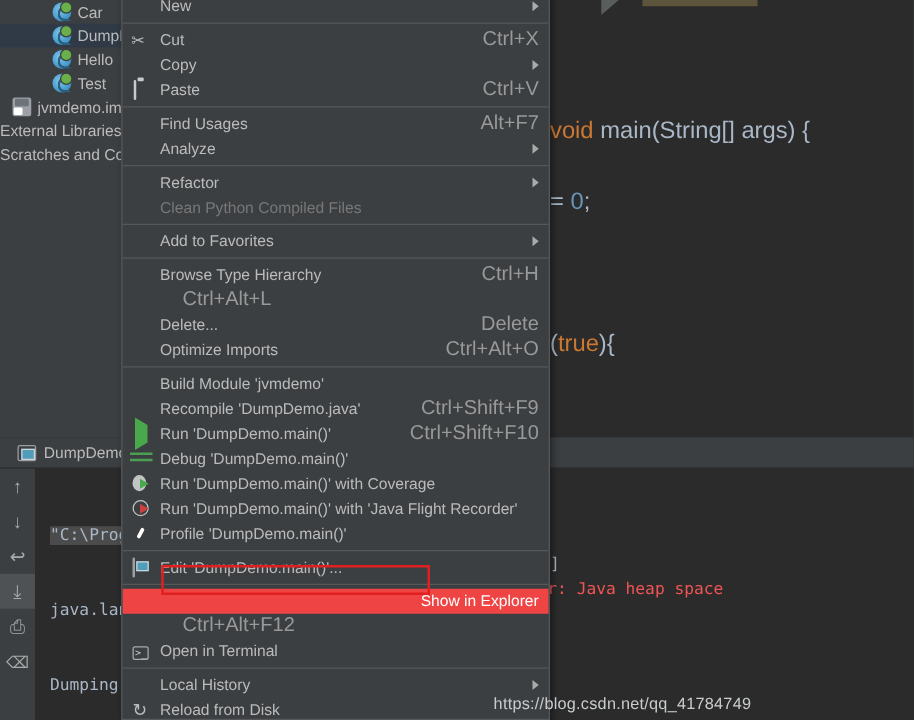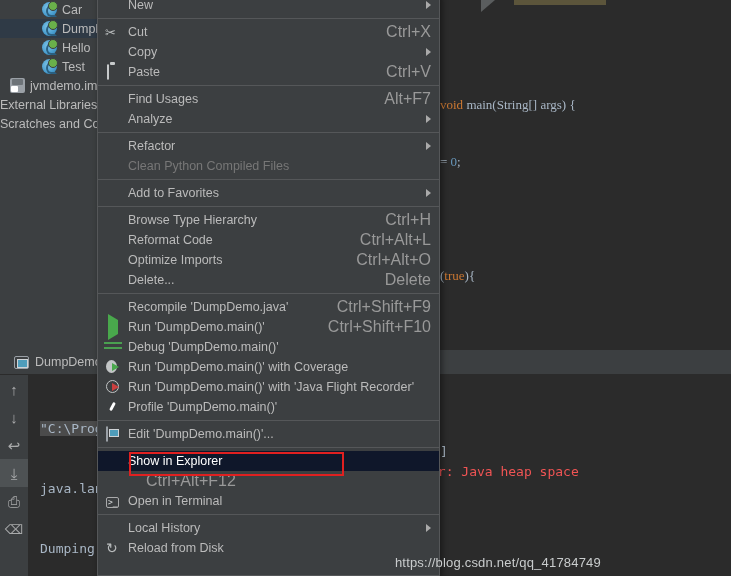--- a/index.html
+++ b/index.html
@@ -58,21 +58,21 @@
   .editor-gutter {
     position: absolute; left: 0; top: 0; width: 198px; height: 100%;
     background: #313335;
   }
   .editor-gutter-sep {
     position: absolute; left: 192px; top: 0; width: 1px; height: 100%;
     background: #4a4a4a;
   }
   .code-area {
     position: absolute; left: 198px; top: 0; right: 0; height: 100%;
-    font-family: Liberation Serif, serif; font-size: 13px;
+    font-family: Liberation Sans, sans-serif; font-size: 19px;
     line-height: 19px; color: #a9b7c6; white-space: pre;
   }
   .code-line { height: 19px; padding-left: 2px; }
   .kw { color: #cc7832; }
   .num { color: #6897bb; }
   .hl-ident { background: #4f4b41; }
   .top-hl {
     position: absolute; left: 274px; top: 0; width: 92px; height: 5px;
     background: #5c553b;
   }
@@ -135,21 +135,21 @@
     overflow: hidden;
     font-size: 12.5px; color: #bbbbbb;
   }
   .mi {
     position: relative; height: 20px; display: flex; align-items: center;
     padding-left: 30px; padding-right: 8px; white-space: nowrap;
   }
   .mi-label { flex: 1 1 auto; }
   .mi-accel { color: #999999; font-size: 16px; padding-left: 18px; }
   .mi.disabled .mi-label { color: #777777; }
-  .mi.selected { background: #0f172a; }
+  .mi.selected { background: #ef4444; text-align: right; }
   .mi.selected .mi-label { color: #ffffff; }
   .mi-arrow {
     width: 0; height: 0; margin-left: 14px;
     border-left: 5px solid #aaaaaa;
     border-top: 4px solid transparent; border-bottom: 4px solid transparent;
   }
   .mi-icon {
     position: absolute; left: 7px; top: 3px; width: 15px; height: 15px;
   }
   .sep { height: 1px; background: #555759; margin: 3px 0; }
@@ -402,33 +402,35 @@
       <span class="mi-label">Add to Favorites</span>
       <span class="mi-arrow"></span>
     </div>
     <div class="sep"></div>
 
     <div class="mi">
       <span class="mi-label">Browse Type Hierarchy</span>
       <span class="mi-accel">Ctrl+H</span>
     </div>
     <div class="mi">
-      <span class="mi-label">Reformat Code</span>
       <span class="mi-accel">Ctrl+Alt+L</span>
+    </div>
+    <div class="mi">
+      <span class="mi-label">Delete...</span>
+      <span class="mi-accel">Delete</span>
     </div>
     <div class="mi">
       <span class="mi-label">Optimize Imports</span>
       <span class="mi-accel">Ctrl+Alt+O</span>
     </div>
-    <div class="mi">
-      <span class="mi-label">Delete...</span>
-      <span class="mi-accel">Delete</span>
-    </div>
-    <div class="sep"></div>
-
+    <div class="sep"></div>
+
+    <div class="mi">
+      <span class="mi-label">Build Module 'jvmdemo'</span>
+    </div>
     <div class="mi">
       <span class="mi-label">Recompile 'DumpDemo.java'</span>
       <span class="mi-accel">Ctrl+Shift+F9</span>
     </div>
     <div class="mi">
       <span class="mi-icon"><span class="gi-play"></span></span>
       <span class="mi-label">Run 'DumpDemo.main()'</span>
       <span class="mi-accel">Ctrl+Shift+F10</span>
     </div>
     <div class="mi">

